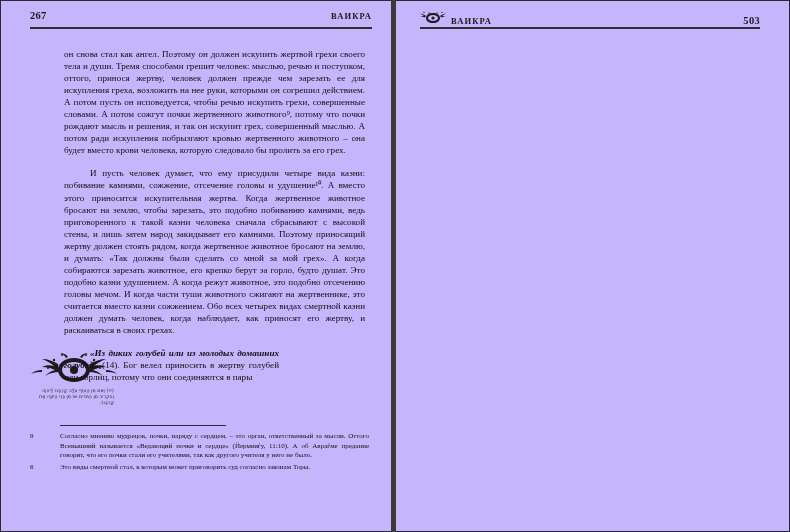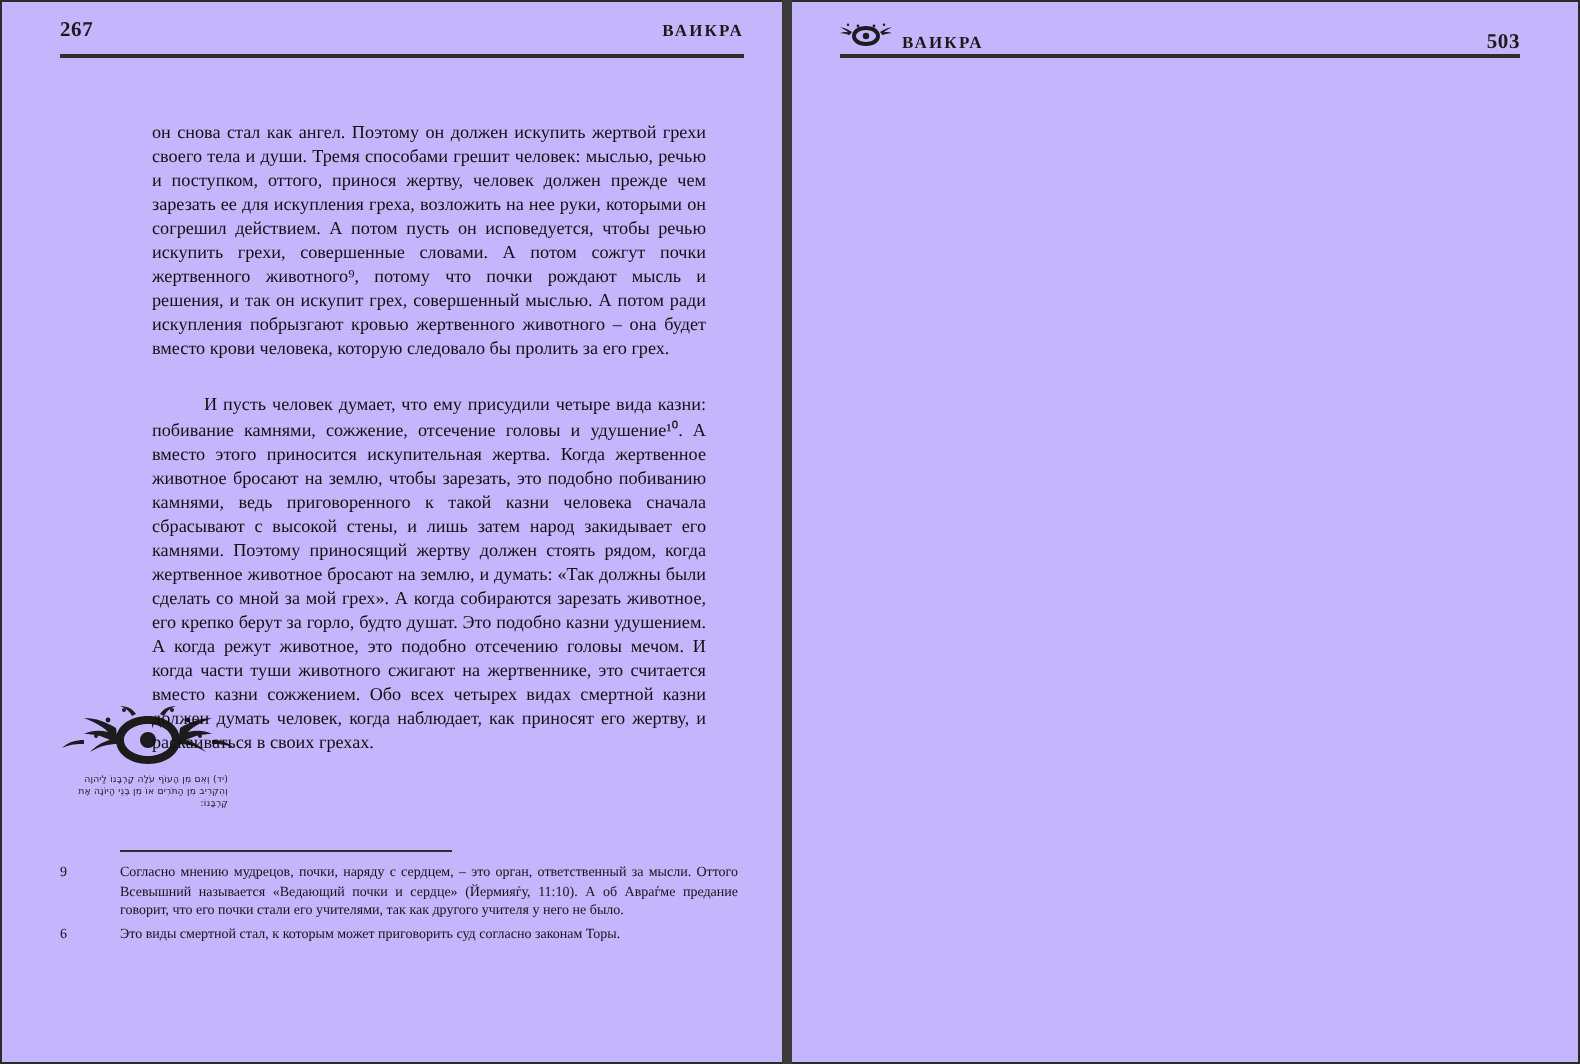--- a/index.html
+++ b/index.html
@@ -104,21 +104,21 @@
   .col {
     position: absolute;
     font-size: 9.1px;
     line-height: 12.05px;
     text-align: justify;
     text-justify: inter-word;
     hyphens: manual;
     color: #101010;
   }
   .col.left  { left: 60px;  width: 309px; top: 44px; }
-  .col p { margin: 16px; }
+  .col p { margin: 4px; }
   .col p.ind { text-indent: 26px; font-family: Liberation Serif, serif; }
   .col p.gap { margin-top: 11px; }
   .q { font-style: italic; font-weight: bold; }
 
   
   .narrow { width: 215px; margin-left: 94px; }
 
   
   .heb {
     position: absolute;
@@ -201,20 +201,25 @@
             <path d="M78 18c4 0 8 1 11 4-4-2-8-2-11-2z"></path>
           </g>
         </svg>
       </div>
 
       <div class="heb" style="left:28px; top:388px;">(יד) וְאִם מִן הָעוֹף עֹלָה קָרְבָּנוֹ לַיהוָה וְהִקְרִיב מִן הַתֹּרִים אוֹ מִן בְּנֵי הַיּוֹנָה אֶת קָרְבָּנוֹ:</div>
 
       <div class="col left">
         <p>он снова стал как ангел. Поэтому он должен искупить жертвой грехи своего тела и души. Тремя способами грешит человек: мыслью, речью и поступком, оттого, принося жертву, человек должен прежде чем зарезать ее для искупления греха, возложить на нее руки, которыми он согрешил действием. А потом пусть он исповедуется, чтобы речью искупить грехи, совершенные словами. А потом сожгут почки жертвенного животного⁹, потому что почки рождают мысль и решения, и так он искупит грех, совершенный мыслью. А потом ради искупления побрызгают кровью жертвенного животного – она будет вместо крови человека, которую следовало бы пролить за его грех.</p>
         <p class="ind gap">И пусть человек думает, что ему присудили четыре вида казни: побивание камнями, сожжение, отсечение головы и удушение¹⁰. А вместо этого приносится искупительная жертва. Когда жертвенное животное бросают на землю, чтобы зарезать, это подобно побиванию камнями, ведь приговоренного к такой казни человека сначала сбрасывают с высокой стены, и лишь затем народ закидывает его камнями. Поэтому приносящий жертву должен стоять рядом, когда жертвенное животное бросают на землю, и думать: «Так должны были сделать со мной за мой грех». А когда собираются зарезать животное, его крепко берут за горло, будто душат. Это подобно казни удушением. А когда режут животное, это подобно отсечению головы мечом. И когда части туши животного сжигают на жертвеннике, это считается вместо казни сожжением. Обо всех четырех видах смертной казни должен думать человек, когда наблюдает, как приносят его жертву, и раскаиваться в своих грехах.</p>
+        <p class="ind gap narrow">
+          <span class="q">«Из диких голубей или из молодых домашних голубей»</span>
+          <span>(14).</span>
+          <span>Бог велел приносить в жертву голубей или горлиц, потому что они соединяются в пары</span>
+        </p>
       </div>
 
       <div class="fn-rule left"></div>
       <div class="fnotes left">
         <div class="fnote">
           <span class="fnum">9</span>
           <span class="ftext">Согласно мнению мудрецов, почки, наряду с сердцем, – это орган, ответственный за мысли. Оттого Всевышний называется «Ведающий почки и сердце» (Йермияѓу, 11:10). А об Авраѓме предание говорит, что его почки стали его учителями, так как другого учителя у него не было.</span>
         </div>
         <div class="fnote">
           <span class="fnum">6</span>

